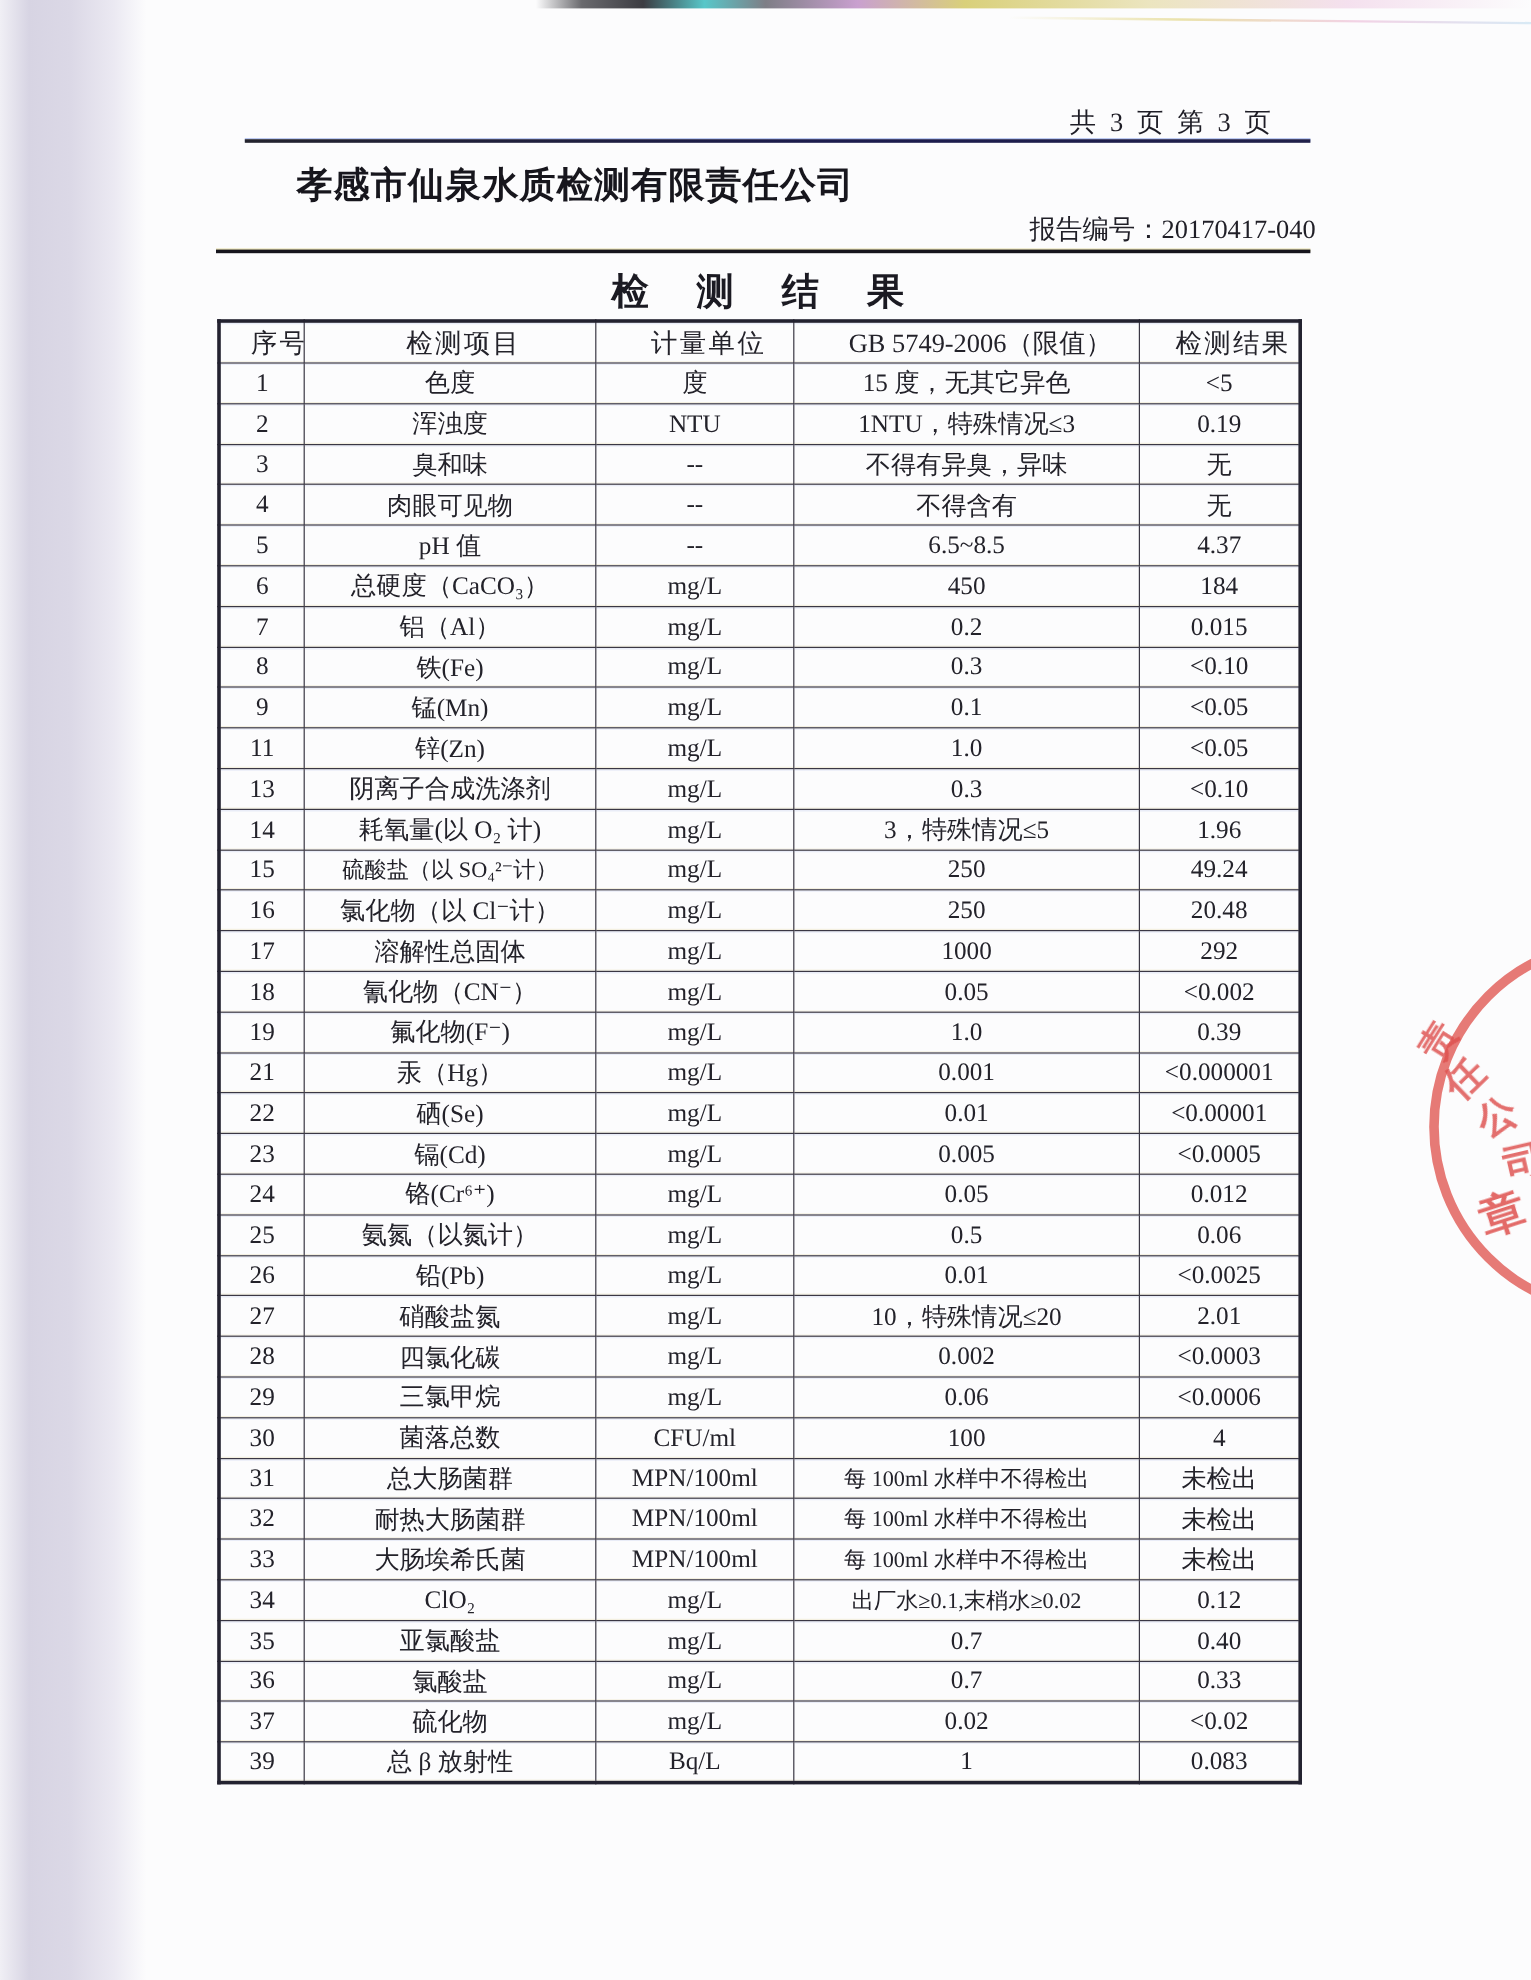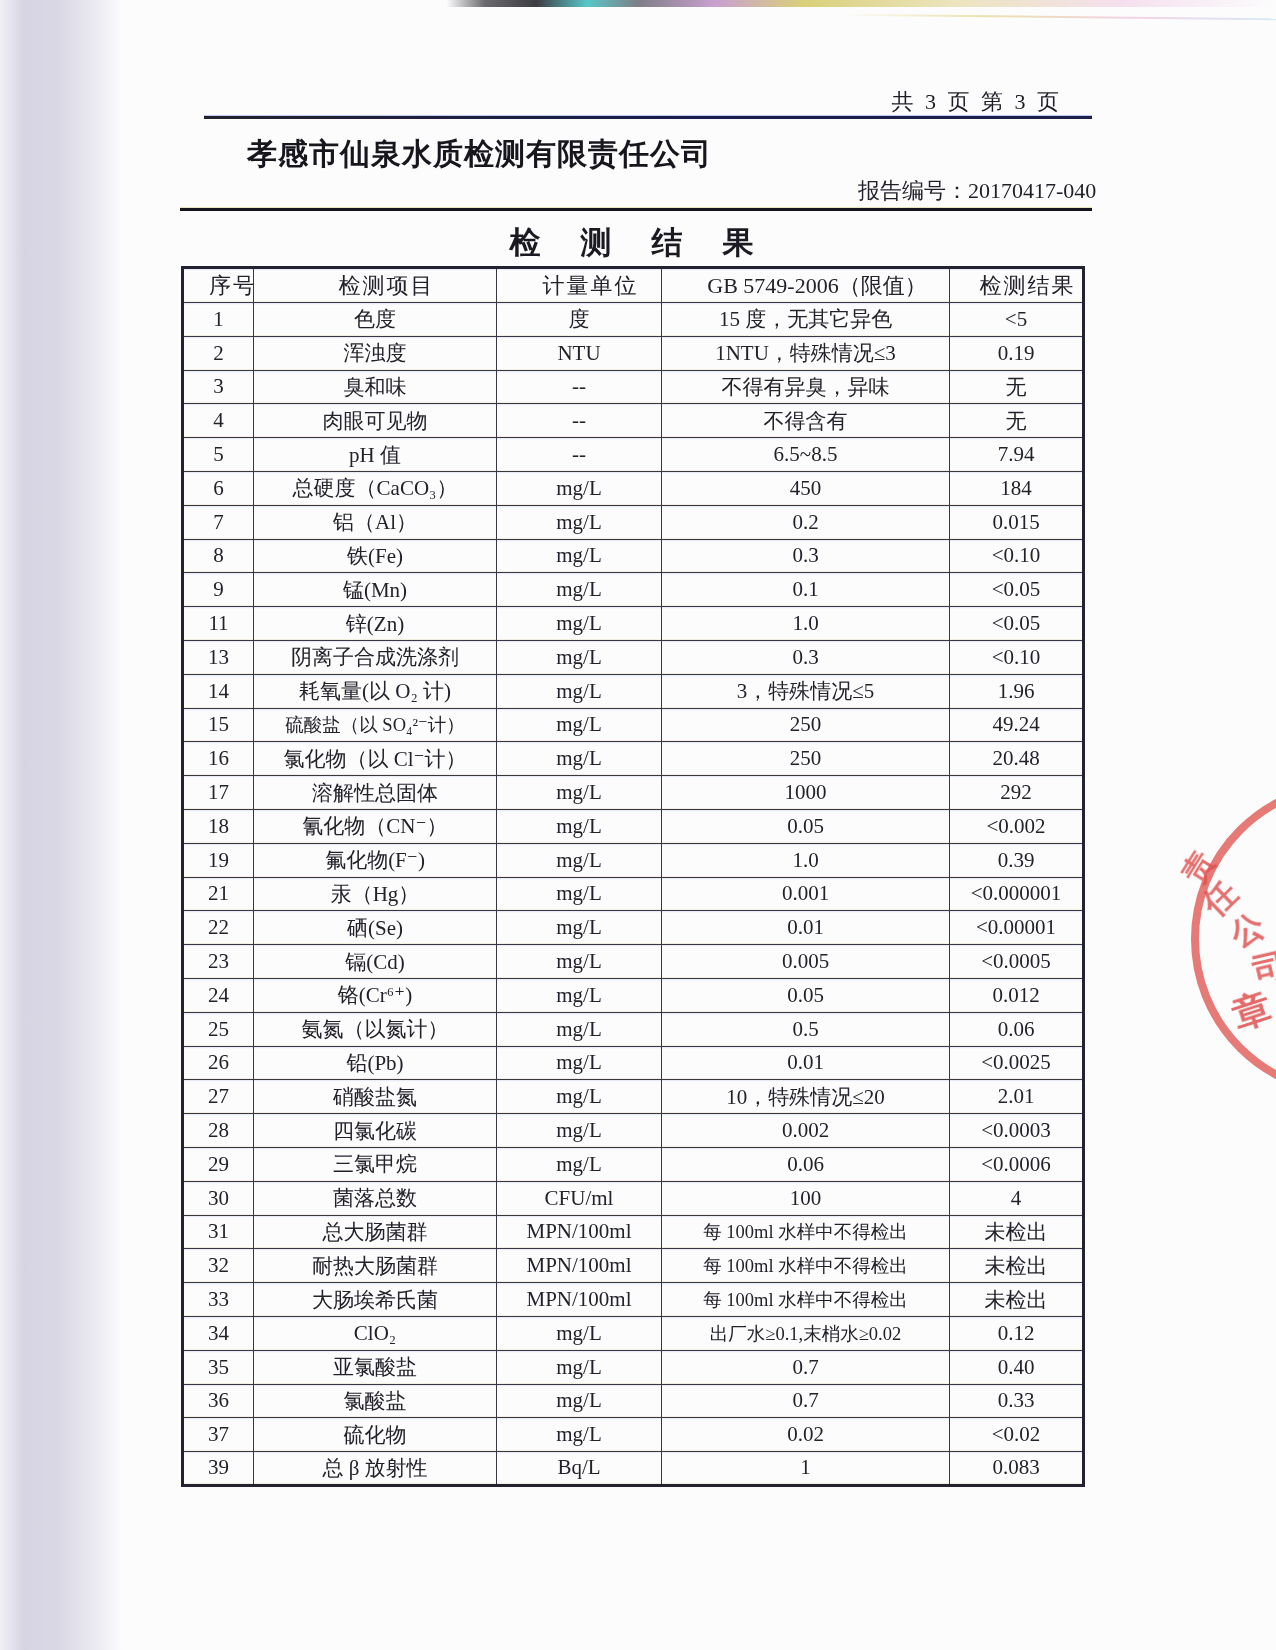--- a/index.html
+++ b/index.html
@@ -163,21 +163,21 @@
           <td class="c1">肉眼可见物</td>
           <td class="c2">--</td>
           <td class="c3">不得含有</td>
           <td class="c4">无</td>
         </tr>
         <tr>
           <td class="c0">5</td>
           <td class="c1">pH 值</td>
           <td class="c2">--</td>
           <td class="c3">6.5~8.5</td>
-          <td class="c4">7.94</td>
+          <td class="c4">4.37</td>
         </tr>
         <tr>
           <td class="c0">6</td>
           <td class="c1">总硬度（CaCO₃）</td>
           <td class="c2">mg/L</td>
           <td class="c3">450</td>
           <td class="c4">184</td>
         </tr>
         <tr>
           <td class="c0">7</td>

